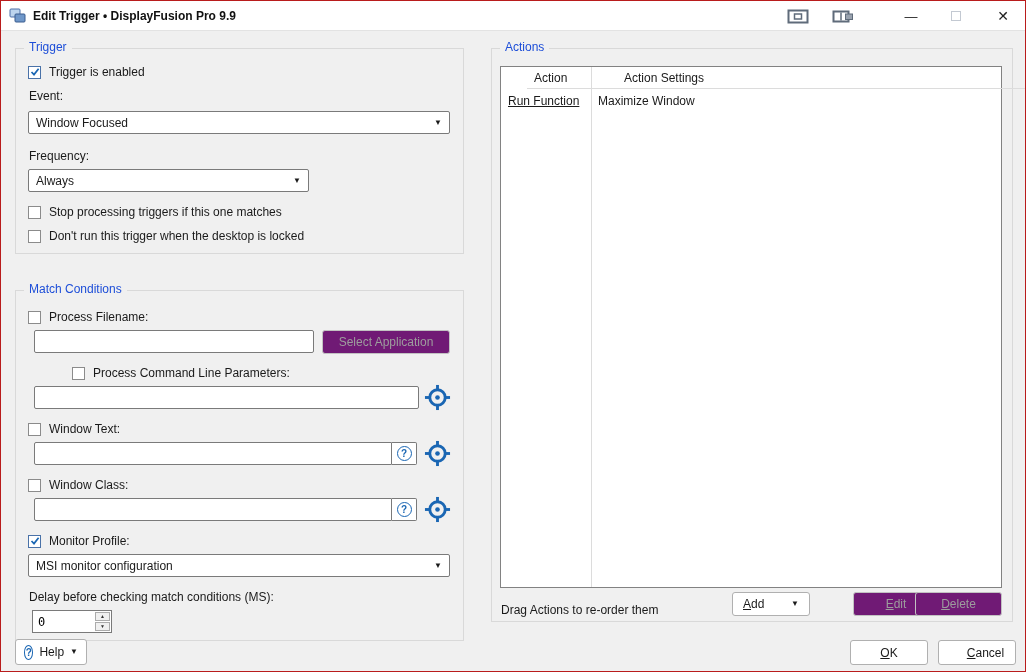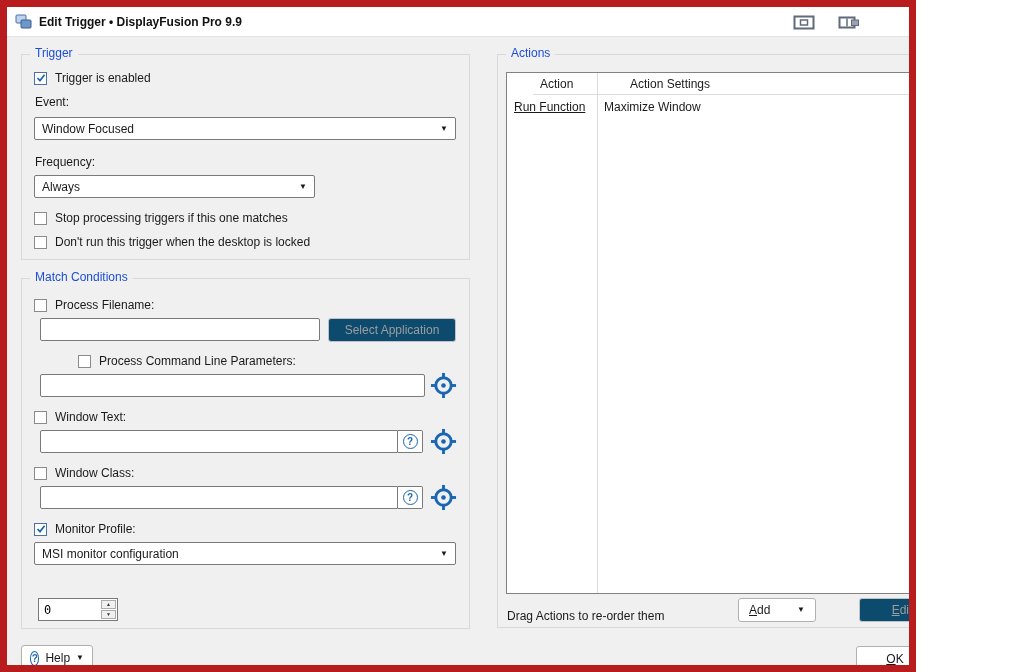--- a/index.html
+++ b/index.html
@@ -1,21 +1,21 @@
 <!DOCTYPE html>
 <html><head>
 <meta charset="utf-8">
 <style>
   * { margin:0; padding:0; box-sizing:border-box; }
   html,body { width:1026px; height:672px; }
   body { font-family:"Liberation Sans", sans-serif; font-size:12px; color:#1a1a1a; }
 
   .window {
-    position:relative; width:916px; height:672px;
-    background:#f0f0f0; border:7px solid #b91c1c; overflow:hidden;
+    position:relative; width:1026px; height:672px;
+    background:#f0f0f0; border:1px solid #b91c1c; overflow:hidden;
   }
 
   
   .titlebar {
     position:absolute; left:0; top:0; width:100%; height:30px;
     background:#ffffff; border-bottom:1px solid #e3e3e3;
   }
   .app-icon { position:absolute; left:8px; top:7px; width:18px; height:16px; }
   .window-title {
     position:absolute; left:32px; top:0; height:30px; line-height:30px;
@@ -29,21 +29,21 @@
   .tb-max .sq { width:10px; height:10px; border:1px solid #c3c9d2; }
   .tb-close { left:983px; width:38px; font-size:14px; color:#222; }
 
   
   .group { position:absolute; border:1px solid #d9d9d9; background:#f0f0f0; }
   .group-legend {
     position:absolute; top:-9px; left:8px; background:#f0f0f0; padding:0 5px;
     font-size:12px; color:#1d4ed8; white-space:nowrap;
   }
   .grp-trigger { left:14px; top:47px;  width:449px; height:206px; }
-  .grp-match   { left:14px; top:271px; width:449px; height:351px; }
+  .grp-match   { left:14px; top:289px; width:449px; height:351px; }
   .grp-actions { left:490px; top:47px; width:522px; height:574px; }
 
   
   .cb-row { position:absolute; display:flex; align-items:center; gap:8px; white-space:nowrap; }
   .checkbox {
     width:13px; height:13px; background:#fff; border:1px solid #8b8b8b;
     display:flex; align-items:center; justify-content:center; flex:0 0 auto;
   }
   .checkbox.checked { border-color:#4a72a8; }
   .lbl { position:absolute; white-space:nowrap; }
@@ -70,21 +70,21 @@
     width:15px; height:15px; border:1.5px solid #1a66b3; border-radius:50%;
     color:#1a66b3; font-size:10px; font-weight:700; display:flex; align-items:center; justify-content:center;
   }
   .target-icon { position:absolute; width:27px; height:27px; cursor:crosshair; }
 
   .btn {
     position:absolute; background:#fff; border:1px solid #b0b0b0; border-radius:3px;
     font-family:"Liberation Sans", sans-serif; font-size:12px; color:#1a1a1a;
     display:flex; align-items:center; justify-content:center; cursor:default;
   }
-  .btn.disabled { color:#9d9d9d; background:#0c4a6e; border-color:#c2c2c2; }
+  .btn.disabled { color:#9d9d9d; background:#701a75; border-color:#c2c2c2; }
   .accesskey { display:inline-block; }
   .accesskey::first-letter { text-decoration:underline; }
 
   
   .spinner { position:absolute; width:80px; height:23px; background:#fff; border:1px solid #7a7a7a; }
   .spinner .spin-val {
     position:absolute; left:0; top:0; width:62px; height:21px; border:none; padding:0 5px;
     font-family:"DejaVu Sans Mono", monospace; font-size:12px;
   }
   .spin-btns { position:absolute; right:1px; top:1px; width:15px; height:19px; display:flex; flex-direction:column; }
@@ -259,20 +259,21 @@
             <path d="M1.5 5 L4 7.6 L8.6 1.8" stroke="#1a66b3" stroke-width="1.7" fill="none"></path>
           </svg>
       </span>
       <span>Monitor Profile:</span>
     </div>
     <div class="combo" style="left:12px; top:263px; width:422px;">
       <span class="combo-value">MSI monitor configuration</span>
       <span class="arrow">▼</span>
     </div>
 
+    <span class="lbl" style="left:13px; top:299px;">Delay before checking match conditions (MS):</span>
     <div class="spinner" style="left:16px; top:319px;">
       <input class="spin-val" value="0" style="">
       <div class="spin-btns">
         <span class="spin-btn">
             <span>▲</span>
           </span>
         <span class="spin-btn">
             <span>▼</span>
           </span>
       </div>

